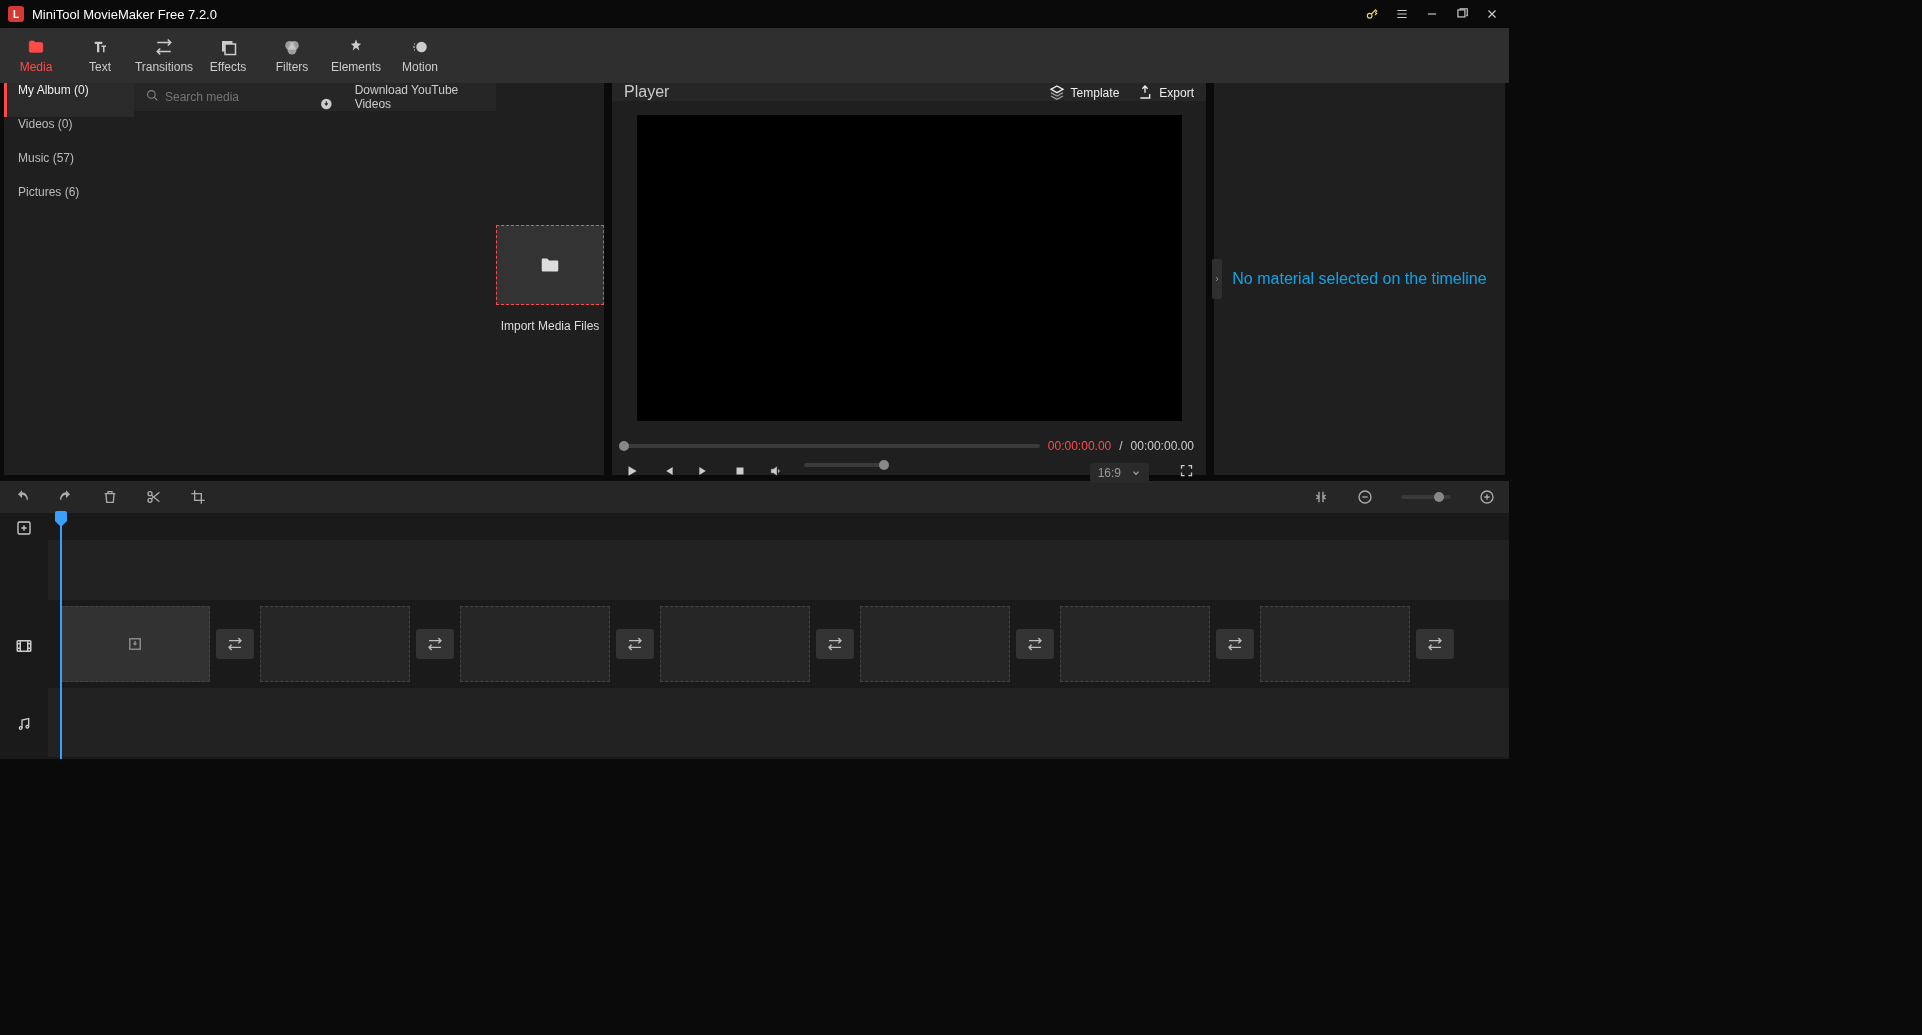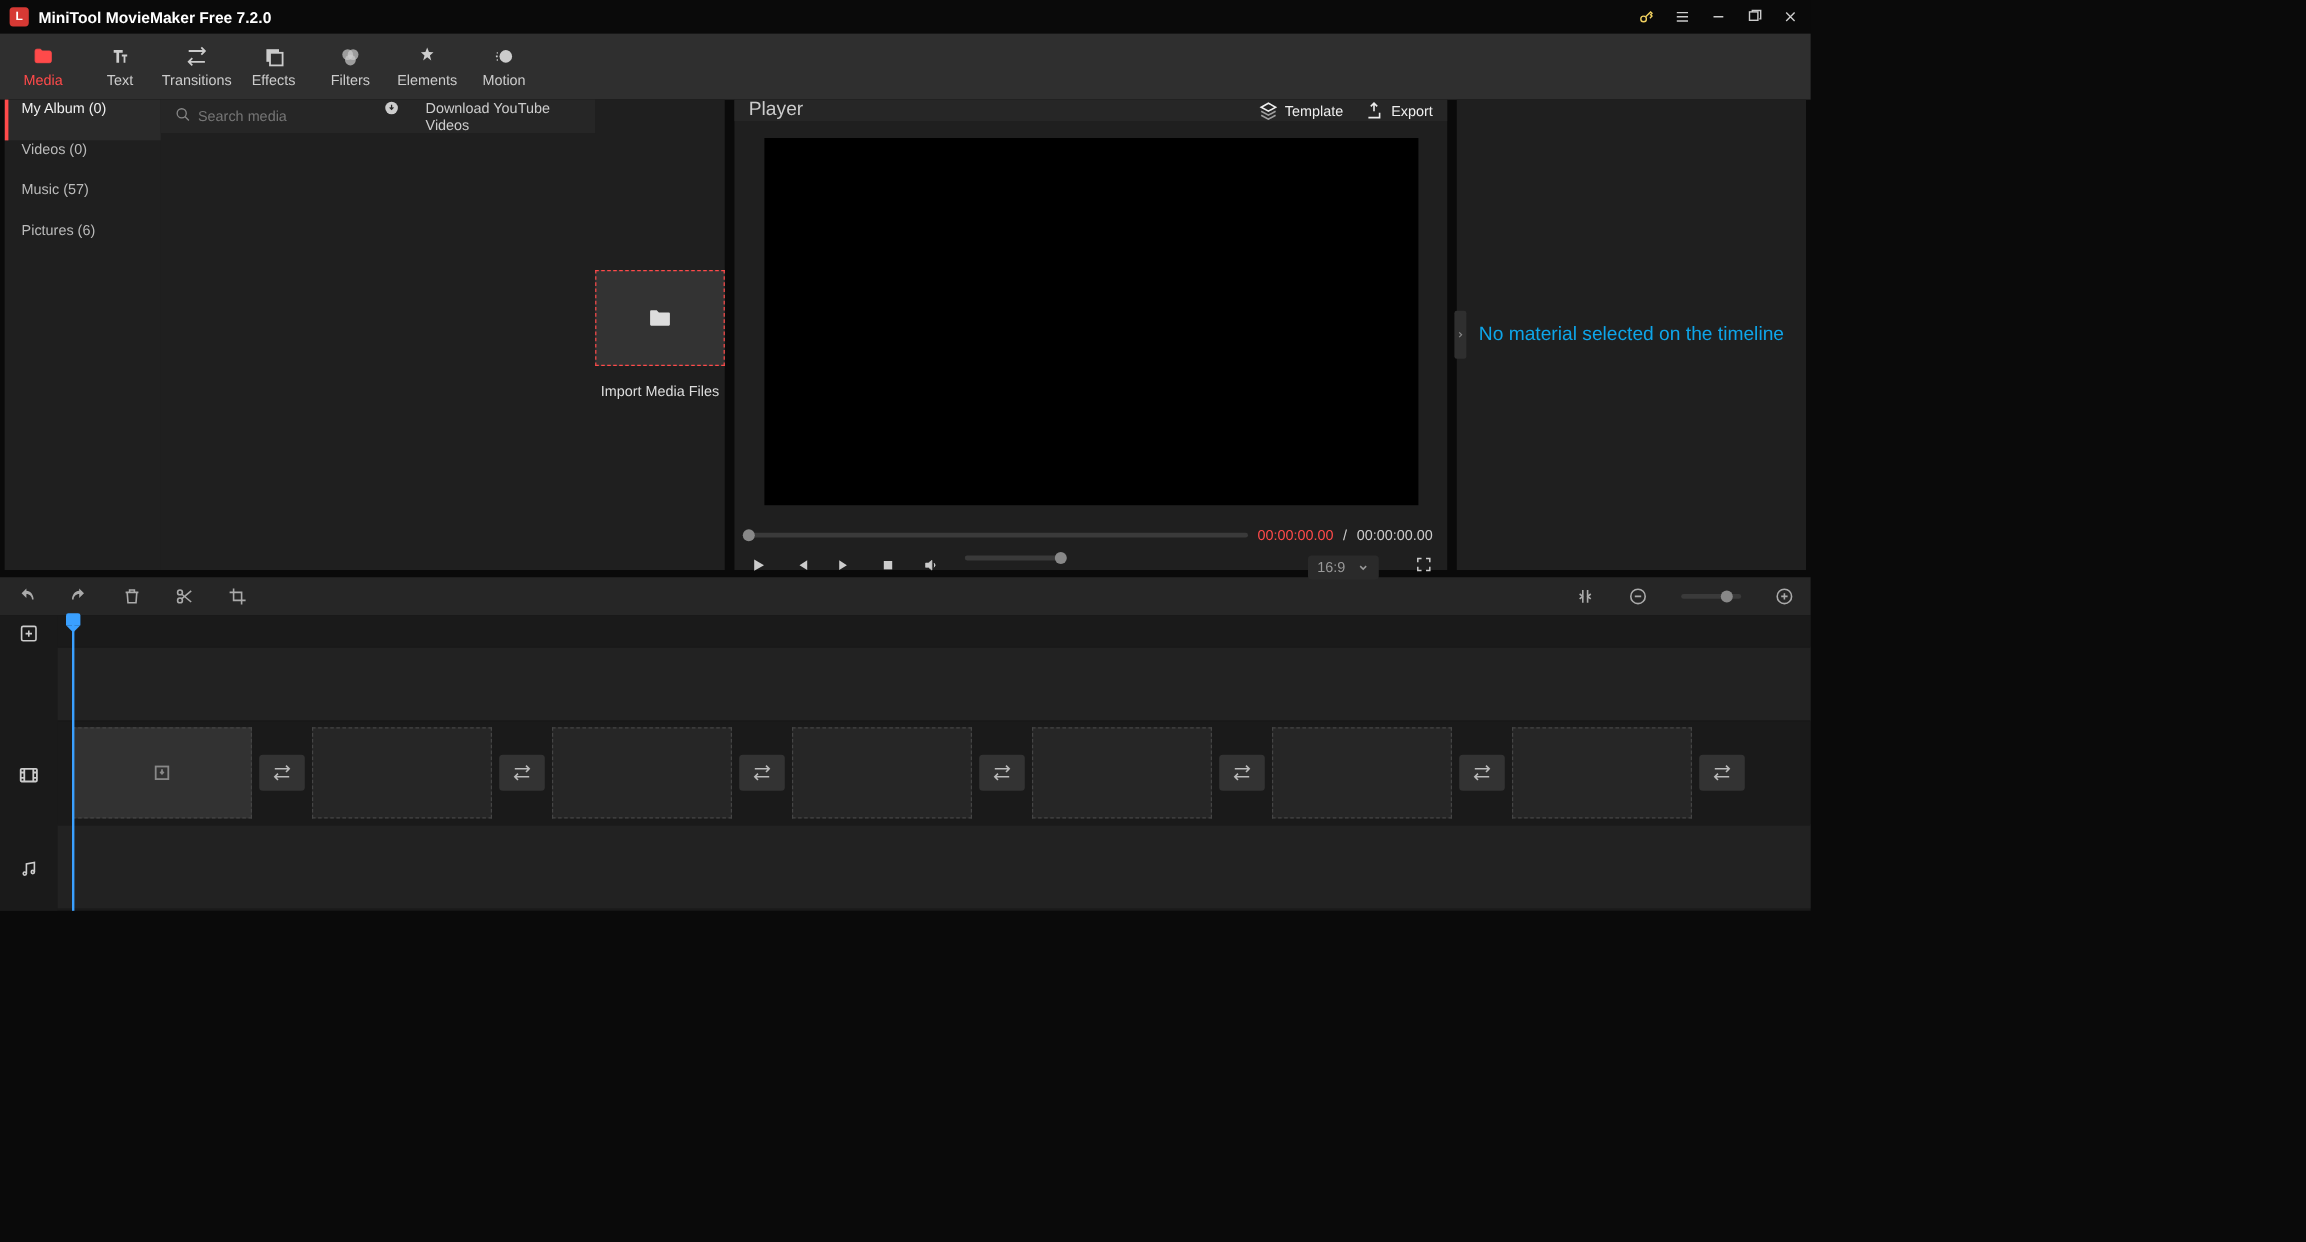--- a/index.html
+++ b/index.html
@@ -1,20 +1,20 @@
 <!DOCTYPE html>
 <html><head>
 <meta charset="utf-8">
 <style>
 * { margin: 0; padding: 0; box-sizing: border-box; font-family: -apple-system, BlinkMacSystemFont, "Segoe UI", Arial, sans-serif; }
 body { background: #0a0a0a; color: #ccc; font-size: 12px; width: 1509px; height: 812px; overflow: hidden; }
 .titlebar { display: flex; align-items: center; height: 28px; background: #0a0a0a; padding: 0 8px; }
 .titlebar .logo { width: 16px; height: 16px; background: #d63934; border-radius: 3px; display: flex; align-items: center; justify-content: center; margin-right: 8px; }
 .titlebar .logo::after { content: "L"; color: #fff; font-weight: bold; font-size: 10px; }
-.titlebar .title { color: #fff; font-size: 13px; font-weight: 700; flex: 1; }
+.titlebar .title { color: #fff; font-size: 13px; font-weight: 400; flex: 1; }
 .titlebar .winbtns { display: flex; gap: 12px; align-items: center; }
 .titlebar .winbtn { width: 18px; height: 18px; display: flex; align-items: center; justify-content: center; cursor: pointer; color: #ccc; }
 .titlebar .winbtn svg { width: 14px; height: 14px; }
 .titlebar .key svg { stroke: #f0d060; fill: none; }
 
 .topbar { display: flex; height: 55px; background: #2f2f2f; }
 .tabgroup { display: flex; padding: 0 4px; }
 .tab { display: flex; flex-direction: column; align-items: center; justify-content: center; width: 64px; cursor: pointer; color: #ccc; gap: 4px; font-size: 12px; }
 .tab.active { color: #ff4a4a; }
 .tab svg { width: 18px; height: 18px; }
@@ -25,21 +25,21 @@
 .panel-mid { width: 594px; background: #1f1f1f; display: flex; flex-direction: column; }
 .panel-right { flex: 1; background: #1f1f1f; display: flex; align-items: center; justify-content: center; position: relative; }
 .sidebar { width: 130px; background: #1f1f1f; }
 .sidebar-item { height: 34px; display: flex; align-items: flex-start; padding-left: 14px; cursor: pointer; color: #bbb; font-size: 12px; }
 .sidebar-item.active { background: #2a2a2a; border-left: 3px solid #ff4a4a; padding-left: 11px; color: #eee; }
 .media-body { display: flex; flex: 1; }
 .media-content { flex: 1; display: flex; }
 .searchrow { display: flex; height: 28px; align-items: center; padding: 0 12px; background: #262626; }
 .searchrow .searchicon { color: #888; margin-right: 6px; }
 .searchrow input { background: transparent; border: none; outline: none; color: #ccc; flex: 1; font-size: 12px; }
-.searchrow .ytlink { color: #ccc; cursor: pointer; font-size: 12px; display: flex; align-items: flex-start; gap: 22px; }
+.searchrow .ytlink { color: #ccc; cursor: pointer; font-size: 12px; display: flex; align-items: flex-end; gap: 22px; }
 .import-area { flex: 1; display: flex; flex-direction: column; align-items: center; justify-content: center; }
 .import-box { width: 108px; height: 80px; border: 1px dashed #ff4a4a; display: flex; align-items: center; justify-content: center; background: #333; cursor: pointer; }
 .import-box svg { width: 26px; height: 22px; fill: #ddd; }
 .import-label { margin-top: 14px; color: #ddd; font-size: 12px; }
 
 .player-header { height: 28px; display: flex; align-items: center; padding: 0 12px; background: #262626; }
 .player-header .ptitle { flex: 1; color: #ccc; font-size: 16px; }
 .player-header .pbtn { display: flex; align-items: flex-end; gap: 6px; margin-left: 18px; cursor: pointer; color: #eee; font-size: 12px; }
 .player-canvas { flex: 1; display: flex; align-items: center; justify-content: center; padding: 14px; }
 .player-canvas .vp { width: 545px; height: 306px; background: #000; }

